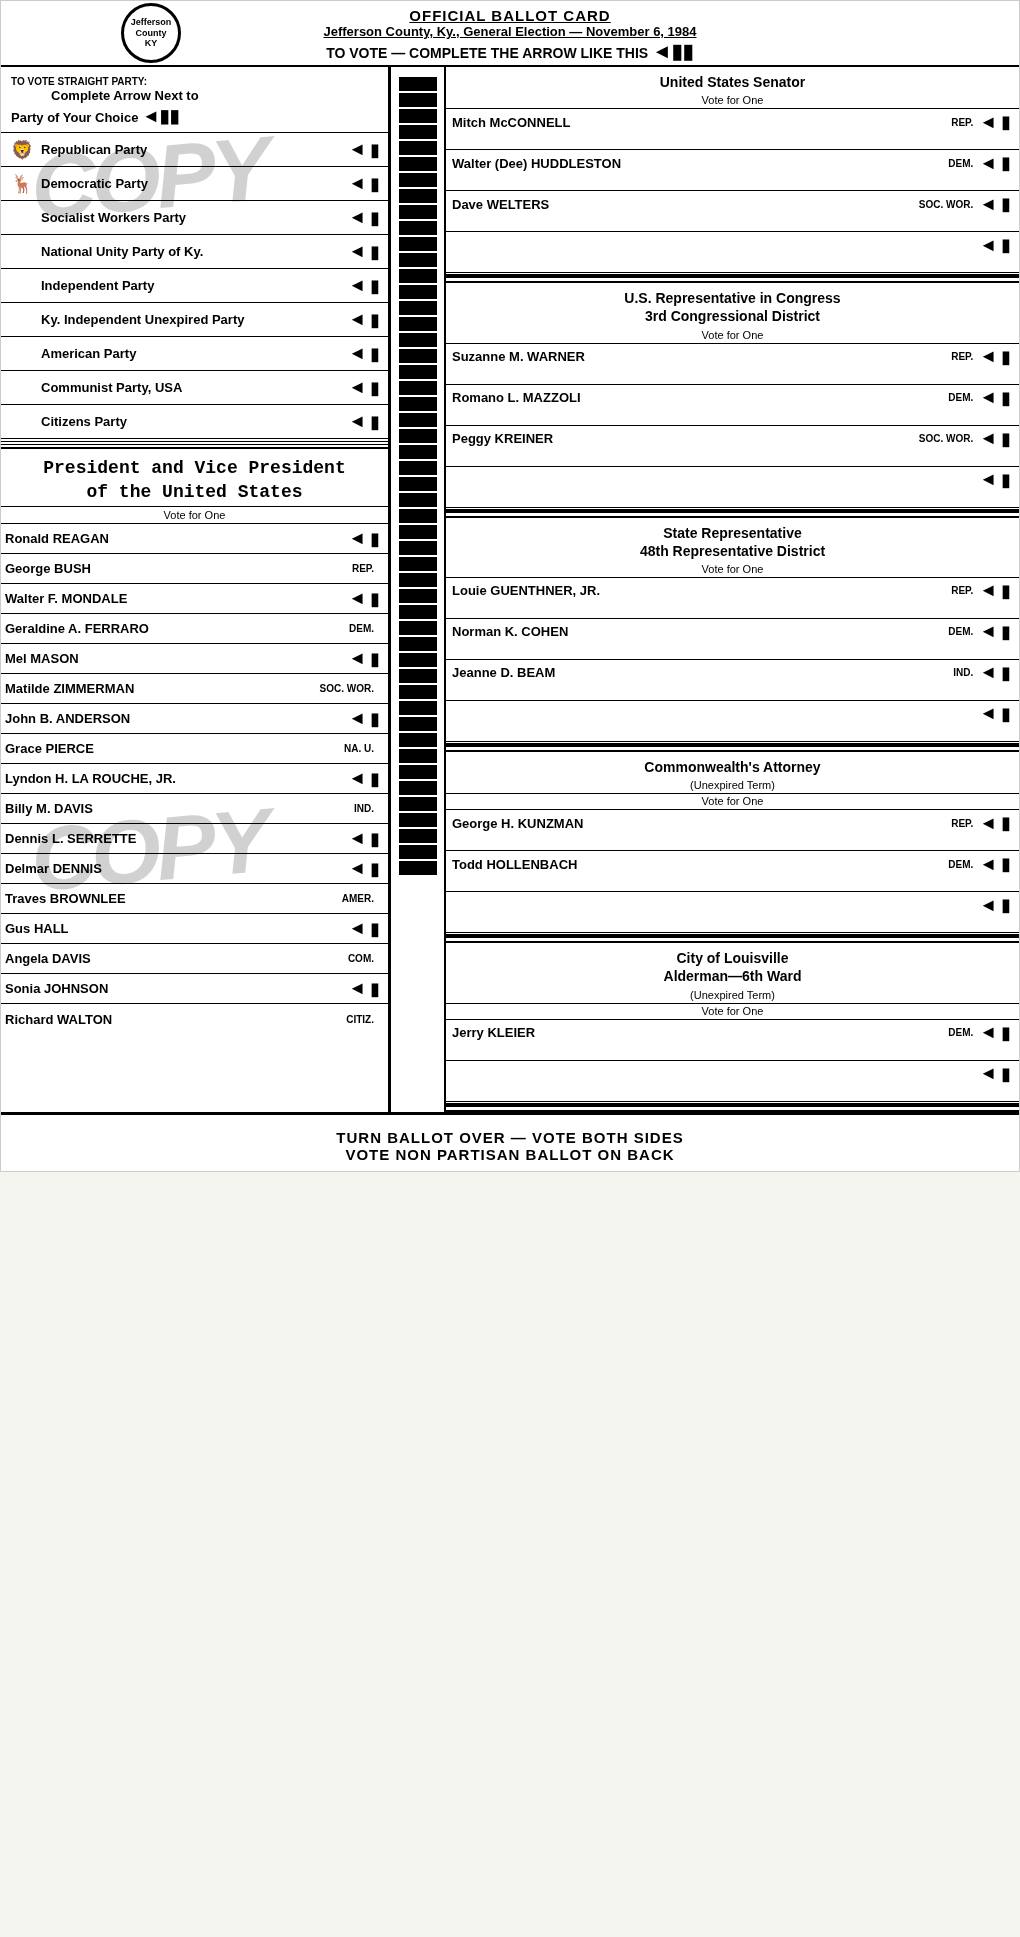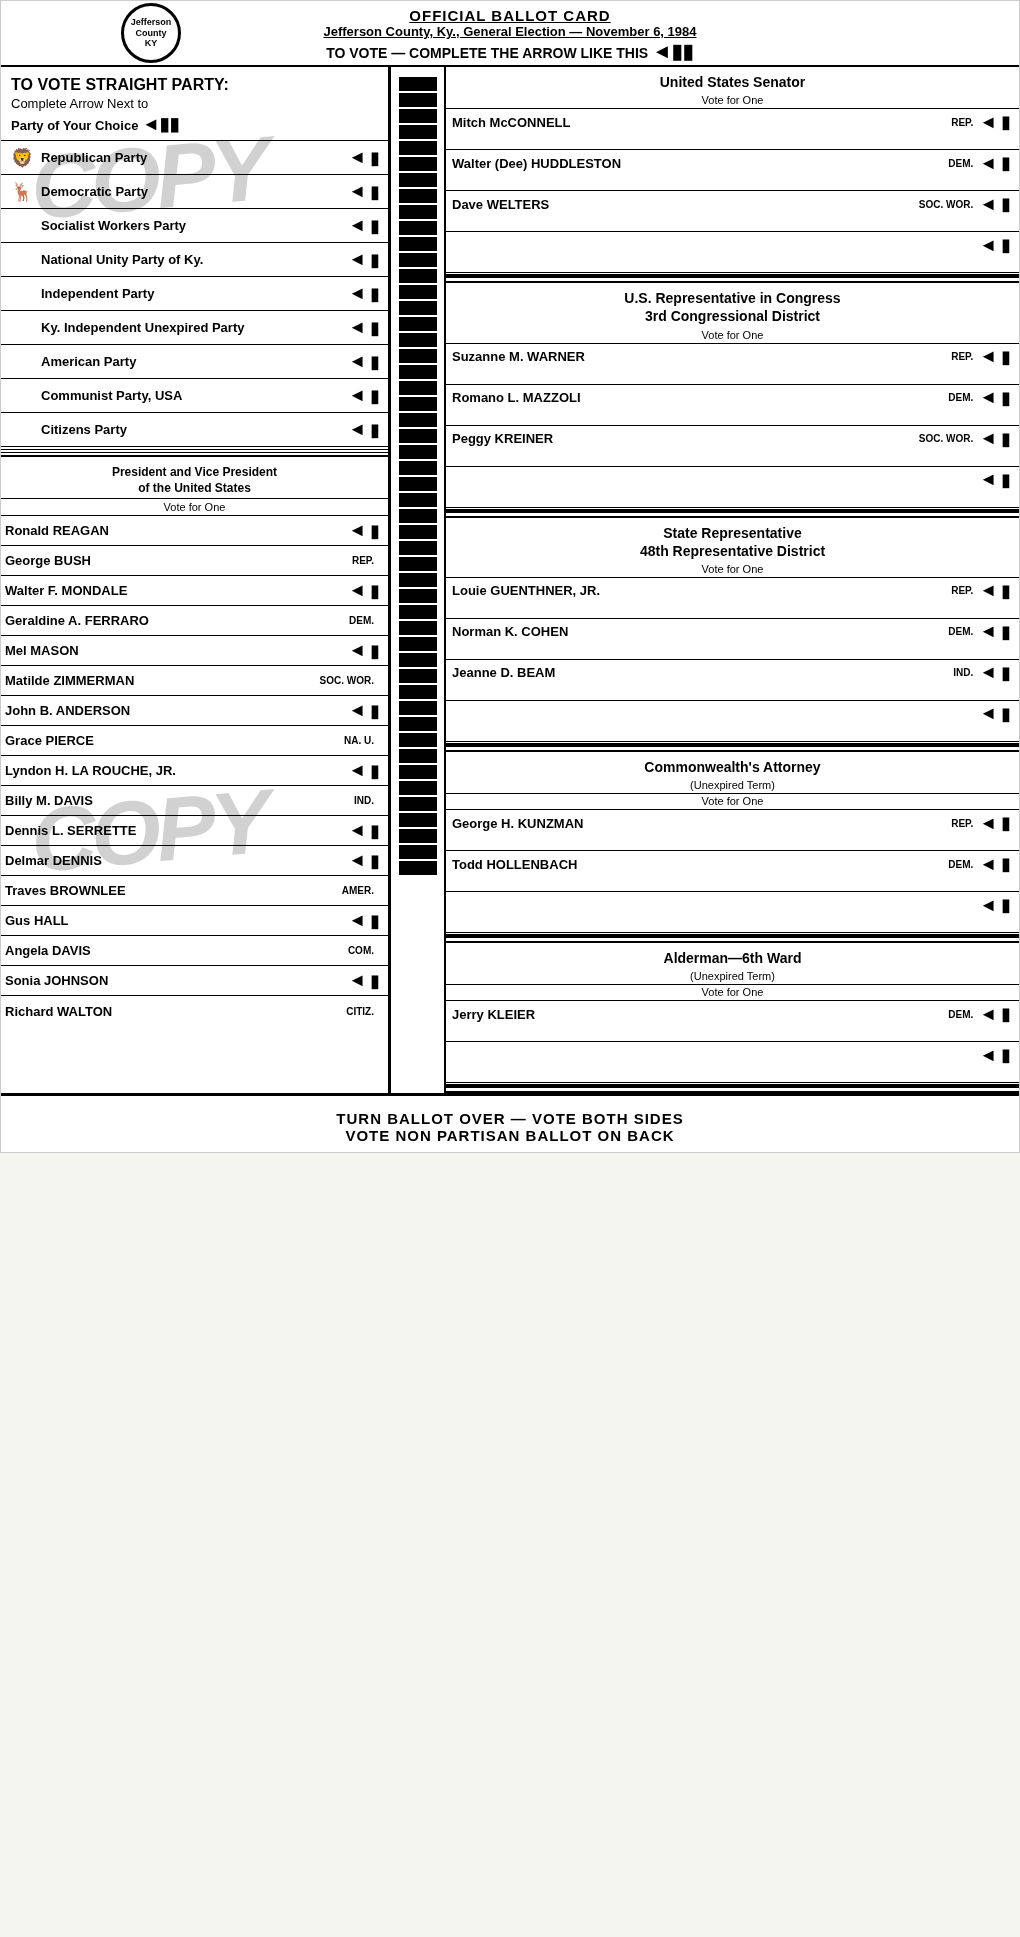--- a/index.html
+++ b/index.html
@@ -132,25 +132,26 @@
       margin-right: 4px;
     }
     .party-row .arrow-filled {
       font-size: 18px;
       color: #000;
     }
 
     
     .section-header {
       text-align: center;
-      font-size: 12px;
+      font-size: 18px;
       font-weight: bold;
       padding: 6px 4px 2px 4px;
       border-bottom: 1px solid #000;
       line-height: 1.3;
+      font-family: Liberation Mono, monospace;
     }
     .vote-for-line {
       text-align: center;
       font-size: 11px;
       padding: 2px 0;
       border-bottom: 1px solid #000;
     }
 
     .candidate-row {
       display: flex;
@@ -285,22 +286,22 @@
     </div>
   </div>
 
   <div class="ballot-body">
 
     <div class="left-col" style="position:relative;">
 
       <div class="copy-watermark">COPY</div>
 
       <div class="straight-party-header">
-        <div class="sph-line1" style="font-size:16px;font-weight:bold;">TO VOTE STRAIGHT PARTY:</div>
-        <div style="font-size:13px;font-weight:normal;">Complete Arrow Next to</div>
+        <div class="sph-line1" style="font-size:10px;font-weight:bold;">TO VOTE STRAIGHT PARTY:</div>
+        <div style="font-size:13px;font-weight:bold;margin-left:40px;">Complete Arrow Next to</div>
         <div style="font-size:13px;font-weight:bold;">
           <span>Party of Your Choice</span>
           <span style="font-size:18px;">◄▮▮</span>
         </div>
       </div>
 
       <div class="party-row">
         <div class="party-icon" style="font-size:18px;">🦁</div>
         <div class="party-name">Republican Party</div>
         <span class="arrow-left">◄</span>
@@ -626,20 +627,21 @@
         <div class="right-candidate-row">
           <div class="right-candidate-name"></div>
           <span class="r-arrow">◄</span>
           <span class="r-arrow-fill">▮</span>
         </div>
         <div style="border-top:2px solid #000;border-bottom:2px solid #000;height:4px;margin:1px 0;"></div>
       </div>
 
       <div class="right-section">
         <div class="right-section-header">
+          <div>City of Louisville</div>
           <div>Alderman—6th Ward</div>
         </div>
         <div class="subsection-label">(Unexpired Term)</div>
         <div class="right-vote-line">Vote for One</div>
 
         <div class="right-candidate-row">
           <div class="right-candidate-name"><b>Jerry KLEIER</b></div>
           <div class="right-party-label">DEM.</div>
           <span class="r-arrow">◄</span>
           <span class="r-arrow-fill">▮</span>

